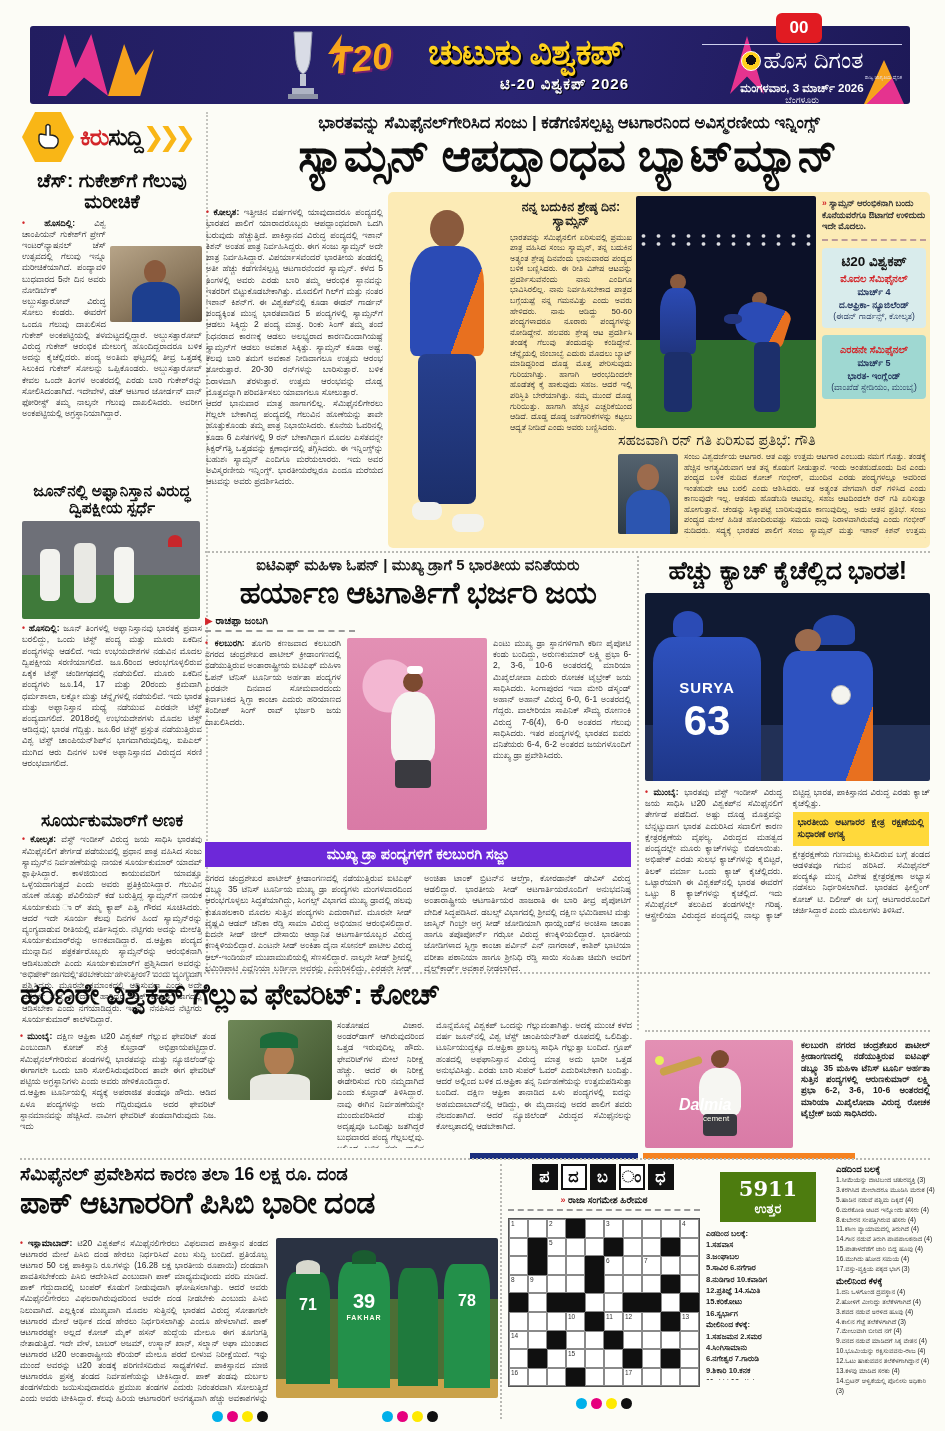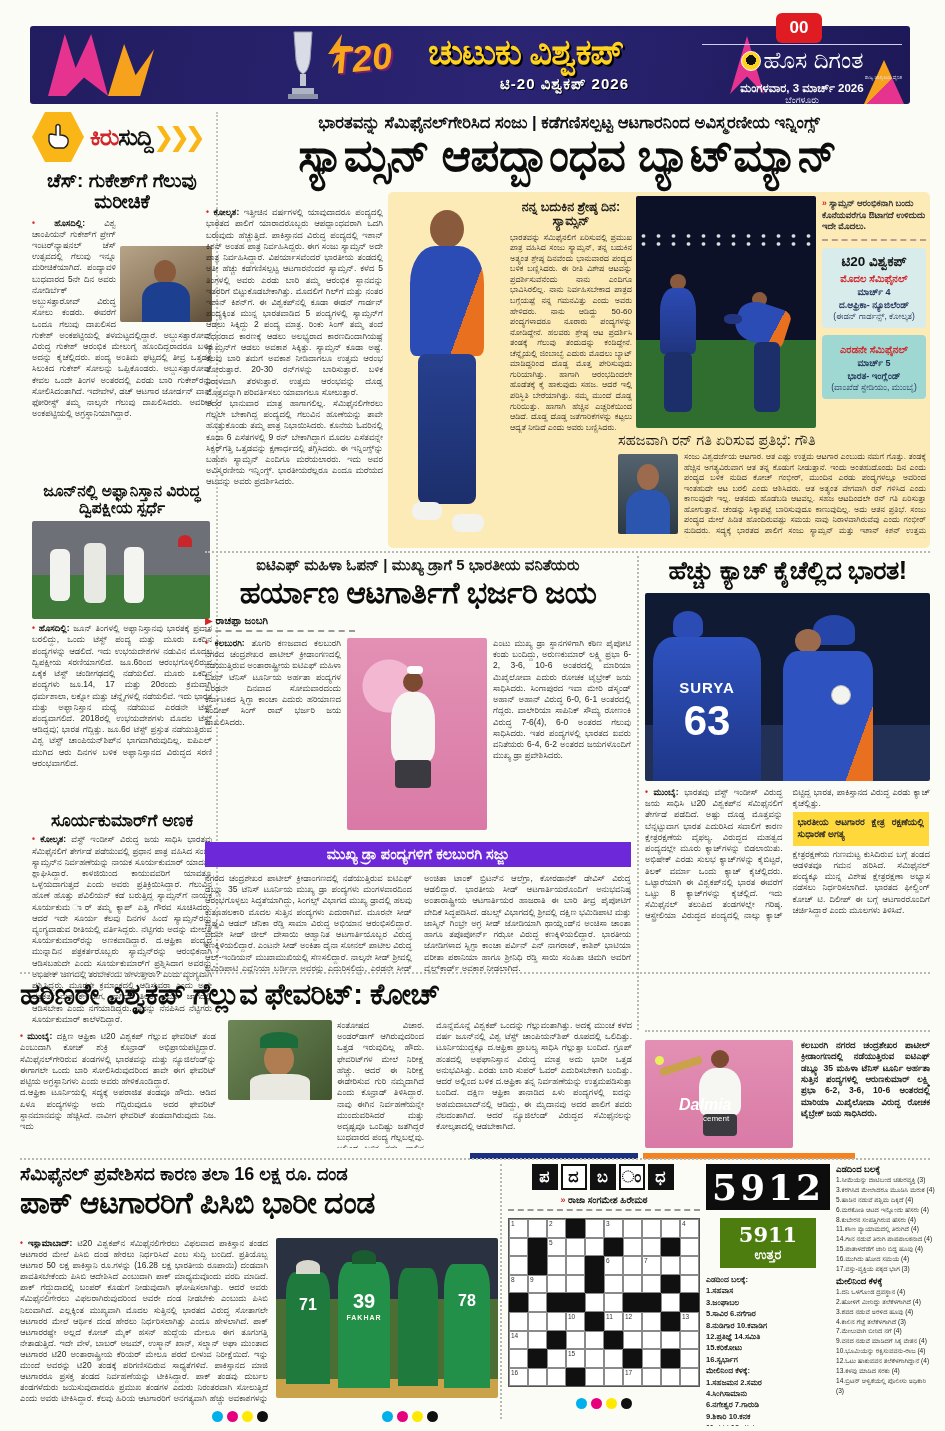--- a/index.html
+++ b/index.html
@@ -96,21 +96,21 @@
     <div class="zig" style="right:6px;top:34px;width:40px;height:44px;background:linear-gradient(135deg,#f6a21d 55%,#e5338f 55%);clip-path:polygon(0 100%,50% 0,100% 100%);"></div>
     <div class="badge00">00</div>
     <div class="brand">
       <div class="brand-name"><span class="logo-dot"></span><span>ಹೊಸ ದಿಗಂತ</span></div>
       <div class="brand-tag">ರಾಜ್ಯ ಜಾಗೃತಿಯ ದೈನಿಕ</div>
       <div class="brand-date">ಮಂಗಳವಾರ, 3 ಮಾರ್ಚ್ 2026</div>
       <div class="brand-city">ಬೆಂಗಳೂರು</div>
     </div>
   </div>
 
-  <div class="abs" style="left:32px;top:112px;width:180px;height:860px;border-right:2px dotted #c5c5bf;padding-right:4px;">
+  <div class="abs" style="left:22px;top:112px;width:180px;height:860px;border-right:2px dotted #c5c5bf;padding-right:4px;">
     <div style="display:flex;align-items:center;">
       <div class="hex">
         <svg width="30" height="30" viewBox="0 0 30 30">
             <path d="M13 4 q2-3 4 0 l0 9 q6 0 8 4 q1 6 -4 9 l-9 0 q-5-2 -6-7 l0-5 q0-2 2-2 l5 1 Z" fill="#fff" stroke="#222" stroke-width="1.4"></path>
           </svg>
       </div>
       <div class="kiru-word" style="margin-left:6px;">
         <span style="color:#d3262a;">ಕಿರು</span><span style="color:#111;">ಸುದ್ದಿ</span>
       </div>
       <div class="chev">❯❯❯</div>
@@ -461,21 +461,20 @@
           <div class="cw-cell"></div>
           <div class="cw-cell"></div>
         </div>
       </div>
     <div class="dots" style="text-align:center;margin-top:8px;">
       <span class="dc"></span><span class="dm"></span><span class="dy"></span><span class="dk"></span>
     </div>
   </div>
 
   <div class="abs" style="left:706px;top:1164px;width:124px;">
-    <div class="num5912" style="width:124px;height:46px;">5912</div>
     <div class="num5911" style="width:96px;margin:8px auto 0;padding:4px 0 5px;">
       <div style="font-size:21px;font-weight:bold;font-family:'DejaVu Serif',serif;">5911</div>
       <div style="font-size:13px;font-weight:bold;">ಉತ್ತರ</div>
     </div>
     <div class="answers" style="margin-top:6px;height:152px;overflow:hidden;">ಎಡದಿಂದ ಬಲಕ್ಕೆ:
 1.ಸಹವಾಸ
 3.ಜಂಘಾಬಲ
 5.ಸಾವಿರ 6.ನಗೆಗಾರ
 8.ನುಡಿಗಾರ 10.ಕವಾಡಿಗ
 12.ಪ್ರತಿಜ್ಞೆ 14.ಸಮಿತಿ

